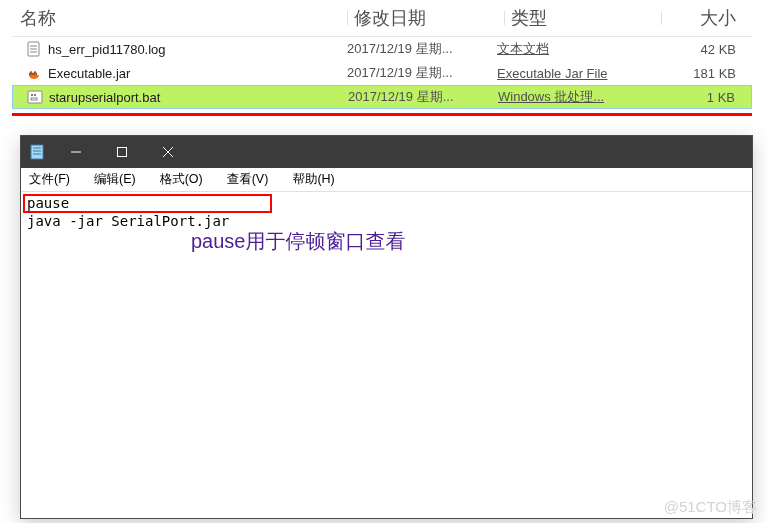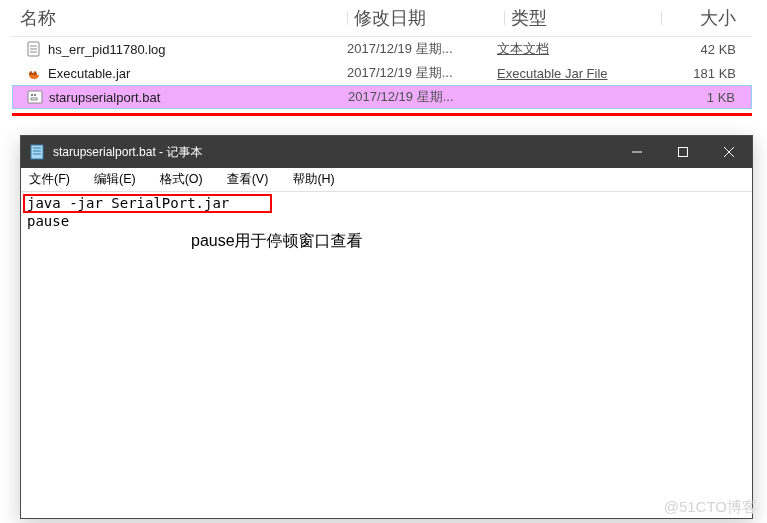--- a/index.html
+++ b/index.html
@@ -35,21 +35,21 @@
       height: 14px;
       margin-right: 6px;
     }
     .file-row {
       display: flex;
       align-items: center;
       height: 24px;
       color: #202020;
     }
     .file-row.selected {
-      background: #f0abfc;
+      background: #bef264;
       border: 1px solid #8fd0ee;
     }
     .file-row .c-name { width: 335px; display: flex; align-items: center; padding-left: 14px; gap: 6px; }
     .file-row .c-date { width: 150px; color: #505050; }
     .file-row .c-type { width: 150px; color: #505050; text-decoration: underline; }
     .file-row .c-size { flex: 1; text-align: right; padding-right: 16px; color: #505050; }
     .icon { width: 16px; height: 16px; display: inline-flex; align-items: center; justify-content: center; }
     .icon-log svg rect { fill: #fff; stroke: #888; }
     .icon-jar { color: #d97a00; }
     .icon-bat svg rect { fill: #fff; stroke: #888; }
@@ -121,23 +121,23 @@
       width: 249px;
       height: 19px;
       border: 2px solid #ff0000;
       pointer-events: none;
     }
     .code-line { white-space: pre; padding-left: 2px; }
     .annotation {
       position: absolute;
       left: 170px;
       top: 40px;
-      color: #000000;
+      color: #4c1d95;
       font-family: "Microsoft YaHei", sans-serif;
-      font-size: 16px;
+      font-size: 20px;
     }
     .watermark {
       position: absolute;
       right: 10px;
       bottom: 6px;
       color: #d4d4d4;
       font-size: 15px;
       pointer-events: none;
     }
   </style>
@@ -193,37 +193,37 @@
         <svg width="16" height="16">
             <rect x="1" y="2" width="14" height="12" rx="1" fill="#fff" stroke="#777"></rect>
             <circle cx="5" cy="6" r="1" fill="#555"></circle>
             <circle cx="8" cy="6" r="1" fill="#555"></circle>
             <rect x="4" y="9" width="6" height="2" fill="#6aa3d8"></rect>
           </svg>
       </span>
       <span>starupserialport.bat</span>
     </div>
     <div class="c-date">2017/12/19 星期...</div>
+    <div class="c-type">Windows 批处理...</div>
     <div class="c-size">1 KB</div>
   </div>
 </div>
 
 <div class="red-underline"></div>
 
 <div class="notepad">
   <div class="titlebar">
     <span class="app-icon">
       <svg width="16" height="16">
           <rect x="2" y="1" width="12" height="14" fill="#a7d8f5" stroke="#3a7ca8"></rect>
           <line x1="4" y1="4" x2="12" y2="4" stroke="#3a7ca8"></line>
           <line x1="4" y1="7" x2="12" y2="7" stroke="#3a7ca8"></line>
           <line x1="4" y1="10" x2="12" y2="10" stroke="#3a7ca8"></line>
         </svg>
     </span>
-    <span class="title-text">starupserialport.bat - 记事本</span>
     <div class="win-btns">
       <div class="win-btn">
         <svg width="10" height="10">
             <line x1="0" y1="5" x2="10" y2="5" stroke="#fff" stroke-width="1"></line>
           </svg>
       </div>
       <div class="win-btn">
         <svg width="10" height="10">
             <rect x="0.5" y="0.5" width="9" height="9" fill="none" stroke="#fff" stroke-width="1"></rect>
           </svg>
@@ -240,19 +240,19 @@
   <div class="menubar">
     <span>文件(F)</span>
     <span>编辑(E)</span>
     <span>格式(O)</span>
     <span>查看(V)</span>
     <span>帮助(H)</span>
   </div>
 
   <div class="editor">
     <div class="redbox"></div>
+    <div class="code-line">pause</div>
     <div class="code-line">java -jar SerialPort.jar</div>
-    <div class="code-line">pause</div>
     <div class="annotation">pause用于停顿窗口查看</div>
   </div>
 </div>
 
 <div class="watermark">@51CTO博客</div>
 
 </body></html>

